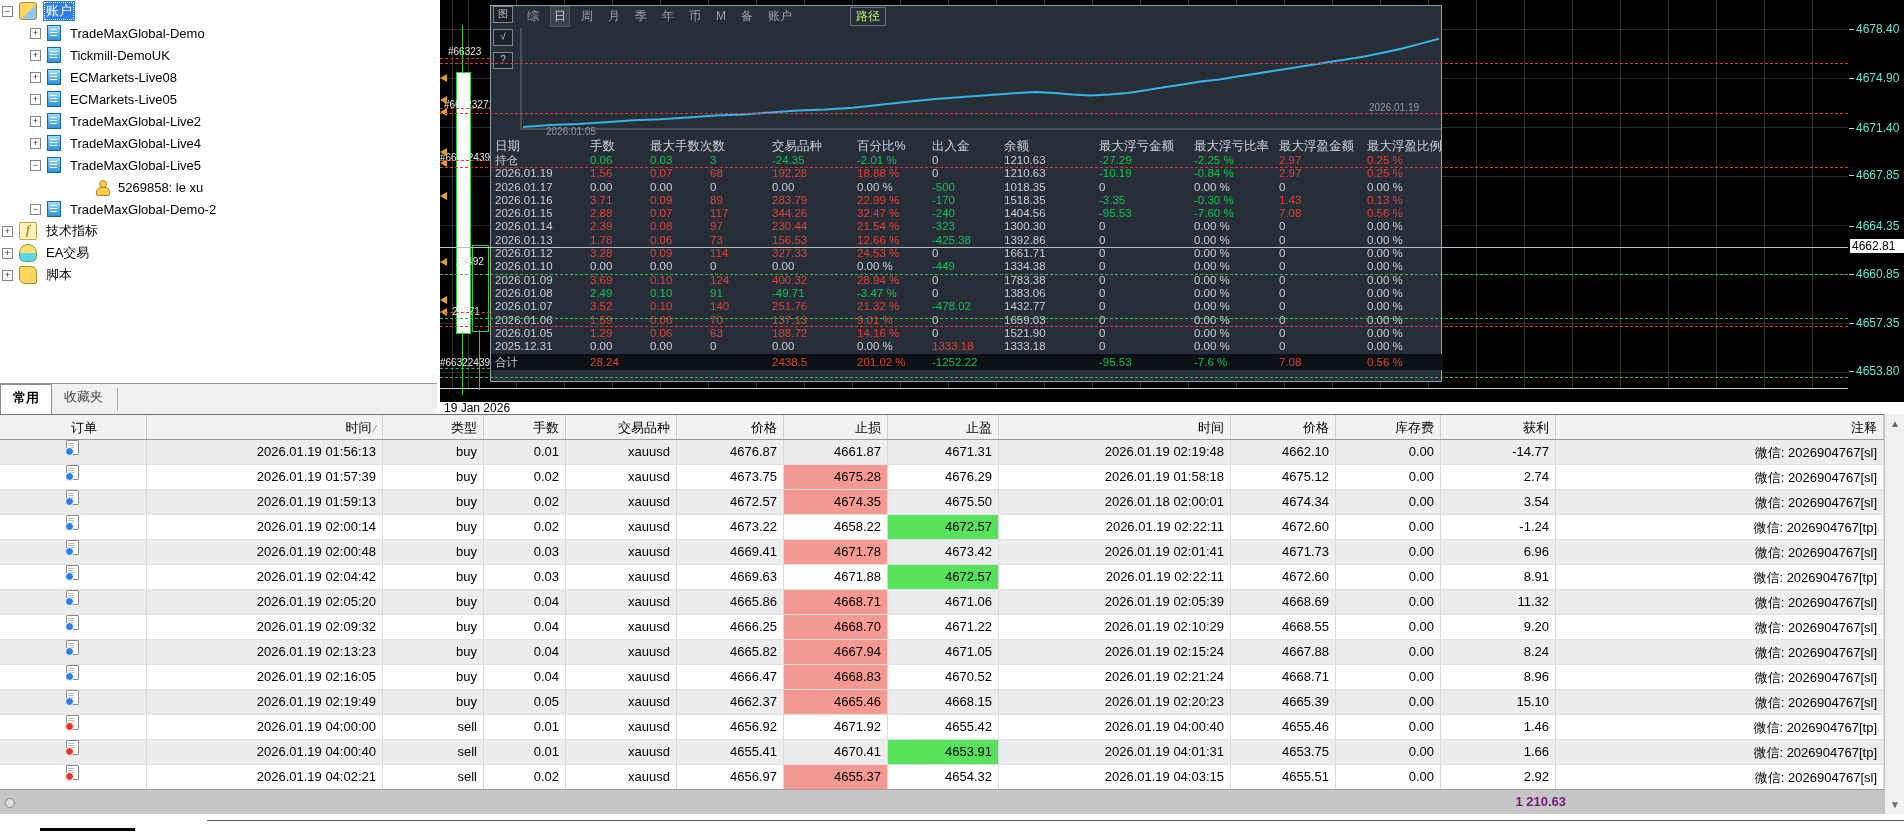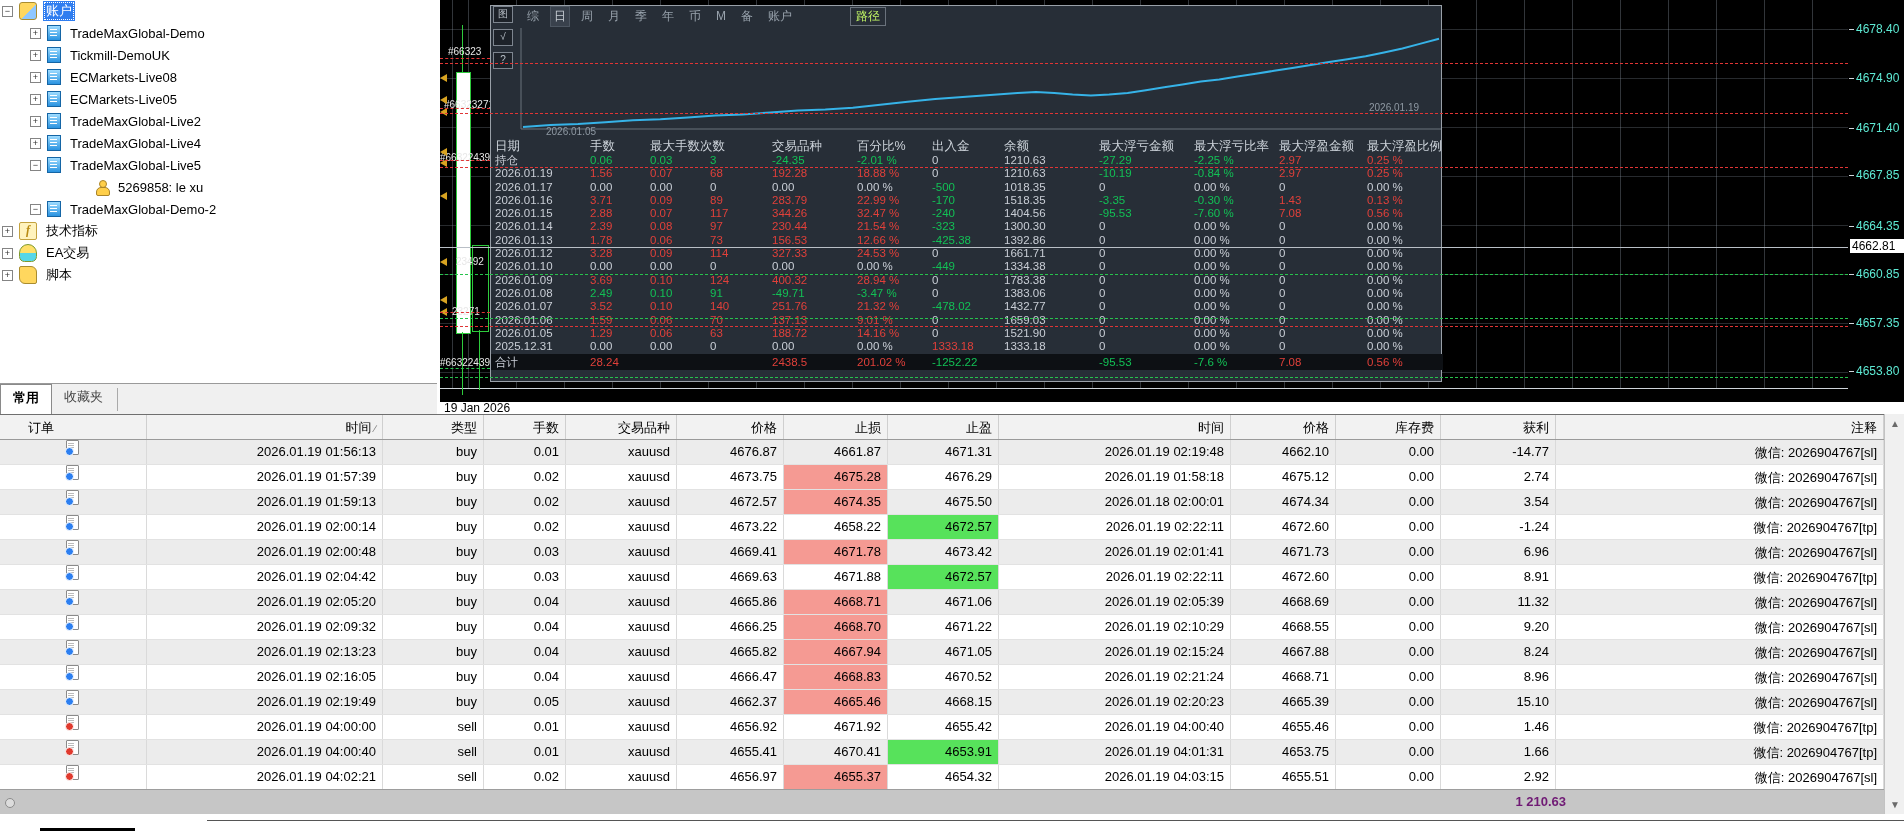--- a/index.html
+++ b/index.html
@@ -84,21 +84,21 @@
   .srow .c-g{color:#12c055;}
   .srow.total{background:#0d1014;height:16px;line-height:16px;margin-top:1px;}
   .srow .dcell{color:#c9ced6;}
 
   
   #orders{left:0;top:414px;width:1884px;height:375px;background:#fff;border-top:1px solid #6f6f6f;box-sizing:border-box;}
   .ohead,.orow{display:grid;
      grid-template-columns:147px 236px 101px 82px 111px 107px 104px 111px 232px 105px 105px 115px 328px;}
   .ohead{height:25px;background:#f2f2f2;border-bottom:1px solid #9a9a9a;box-sizing:border-box;}
   .ohead>div{font-size:13px;color:#000;text-align:right;padding:4px 6px 0 0;border-right:1px solid #cfcfcf;box-sizing:border-box;white-space:nowrap;}
-  .ohead>div:first-child{text-align:left;padding-left:6px;margin-left:22px;}
+  .ohead>div:first-child{text-align:center;padding-left:6px;margin-left:22px;}
   .sortmark{color:#777;font-size:10px;}
   .orow{height:25px;box-sizing:border-box;border-bottom:1px solid #e2e2e2;}
   .orow.alt{background:#ececec;}
   .orow>div{font-size:13px;color:#000;text-align:right;padding:4px 6px 0 0;border-right:1px solid #dadada;
             box-sizing:border-box;white-space:nowrap;overflow:hidden;}
   .orow>div.idcell{text-align:left;padding-left:4px;display:flex;align-items:center;gap:6px;padding-top:0;flex-direction:column;}
   .cell-sl{background:#f59a93;}
   .cell-tp{background:#57e25b;}
   .doc{width:11px;height:13px;background:#fff;border:1px solid #8a8a8a;position:relative;flex:none;border-radius:1px;}
   .doc::before{content:"";position:absolute;left:1px;top:2px;width:6px;height:1px;background:#bbb;box-shadow:0 2px 0 #bbb,0 4px 0 #bbb;}

